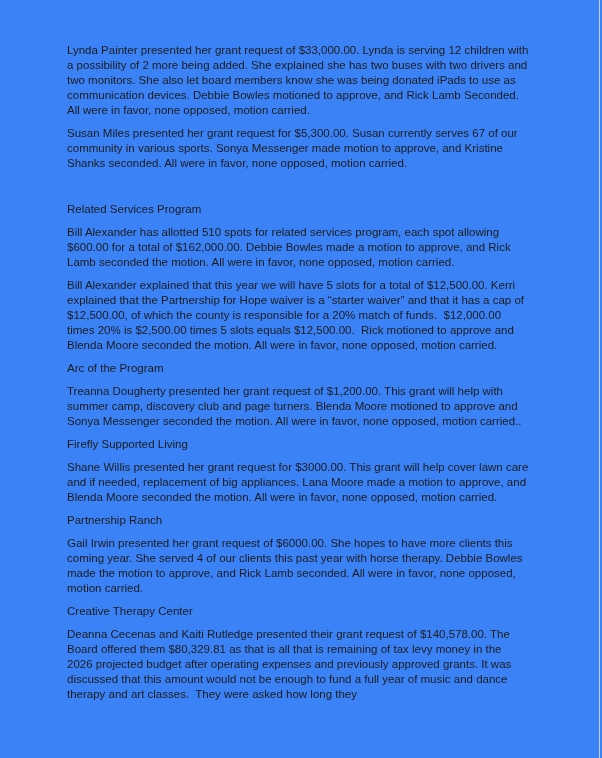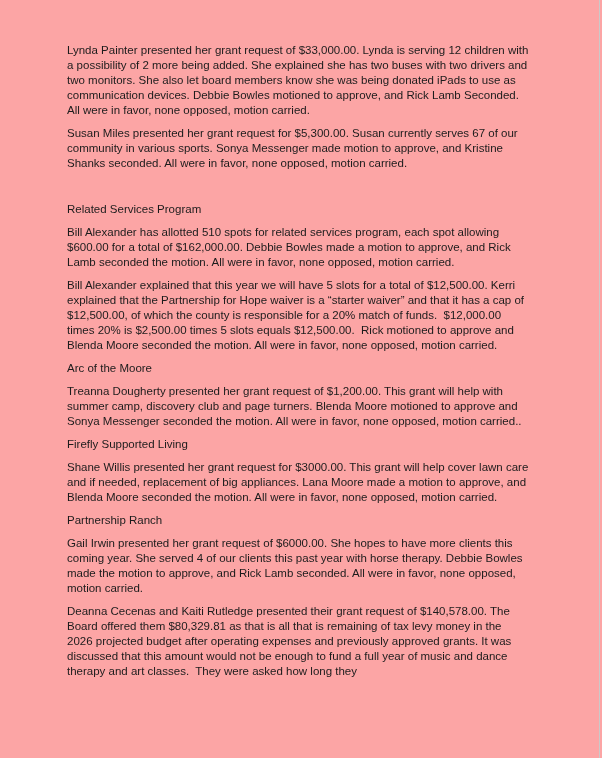--- a/index.html
+++ b/index.html
@@ -4,21 +4,21 @@
 <style>
   html, body {
     margin: 0;
     padding: 0;
     background: #ffffff;
   }
   .page {
     position: relative;
     width: 602px;
     height: 758px;
-    background: #fca5a5;
+    background: #3b82f6;
     overflow: hidden;
     font-family: "Liberation Sans", sans-serif;
     color: #1c1c1c;
   }
   .edge-line {
     position: absolute;
     top: 0;
     bottom: 0;
     left: 599px;
     width: 1px;
@@ -49,22 +49,23 @@
 <body>
 
 <div class="page">
   <div class="doc" id="doc-body">
       <div class="block-paragraph">Lynda Painter presented her grant request of $33,000.00. Lynda is serving 12 children with a possibility of 2 more being added. She explained she has two buses with two drivers and two monitors. She also let board members know she was being donated iPads to use as communication devices. Debbie Bowles motioned to approve, and Rick Lamb Seconded. All were in favor, none opposed, motion carried.</div>
       <div class="block-paragraph">Susan Miles presented her grant request for $5,300.00. Susan currently serves 67 of our community in various sports. Sonya Messenger made motion to approve, and Kristine Shanks seconded. All were in favor, none opposed, motion carried.</div>
       <div class="block-spacer"></div>
       <div class="block-heading">Related Services Program</div>
       <div class="block-paragraph">Bill Alexander has allotted 510 spots for related services program, each spot allowing $600.00 for a total of $162,000.00. Debbie Bowles made a motion to approve, and Rick Lamb seconded the motion. All were in favor, none opposed, motion carried.</div>
       <div class="block-paragraph">Bill Alexander explained that this year we will have 5 slots for a total of $12,500.00. Kerri explained that the Partnership for Hope waiver is a “starter waiver” and that it has a cap of $12,500.00, of which the county is responsible for a 20% match of funds.  $12,000.00 times 20% is $2,500.00 times 5 slots equals $12,500.00.  Rick motioned to approve and Blenda Moore seconded the motion. All were in favor, none opposed, motion carried.</div>
-      <div class="block-heading">Arc of the Moore</div>
+      <div class="block-heading">Arc of the Program</div>
       <div class="block-paragraph">Treanna Dougherty presented her grant request of $1,200.00. This grant will help with summer camp, discovery club and page turners. Blenda Moore motioned to approve and Sonya Messenger seconded the motion. All were in favor, none opposed, motion carried..</div>
       <div class="block-heading">Firefly Supported Living</div>
       <div class="block-paragraph">Shane Willis presented her grant request for $3000.00. This grant will help cover lawn care and if needed, replacement of big appliances. Lana Moore made a motion to approve, and Blenda Moore seconded the motion. All were in favor, none opposed, motion carried.</div>
       <div class="block-heading">Partnership Ranch</div>
       <div class="block-paragraph">Gail Irwin presented her grant request of $6000.00. She hopes to have more clients this coming year. She served 4 of our clients this past year with horse therapy. Debbie Bowles made the motion to approve, and Rick Lamb seconded. All were in favor, none opposed, motion carried.</div>
+      <div class="block-heading">Creative Therapy Center</div>
       <div class="block-paragraph">Deanna Cecenas and Kaiti Rutledge presented their grant request of $140,578.00. The Board offered them $80,329.81 as that is all that is remaining of tax levy money in the 2026 projected budget after operating expenses and previously approved grants. It was discussed that this amount would not be enough to fund a full year of music and dance therapy and art classes.  They were asked how long they</div>
     </div>
   <div class="edge-line"></div>
 </div>
 
 </body></html>

